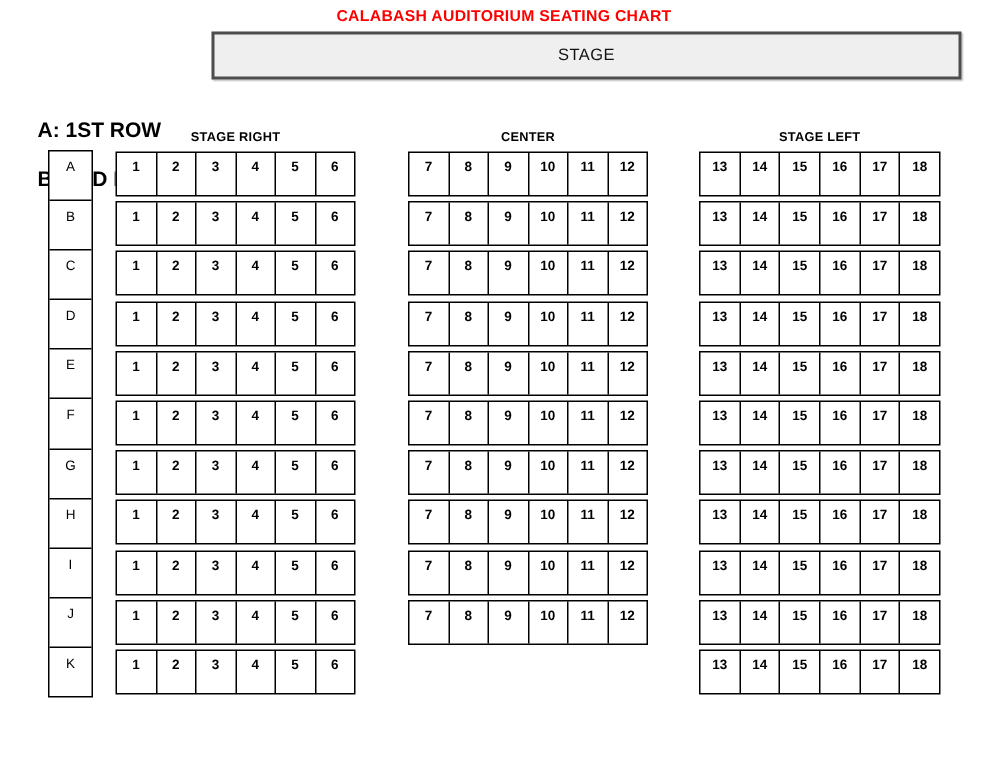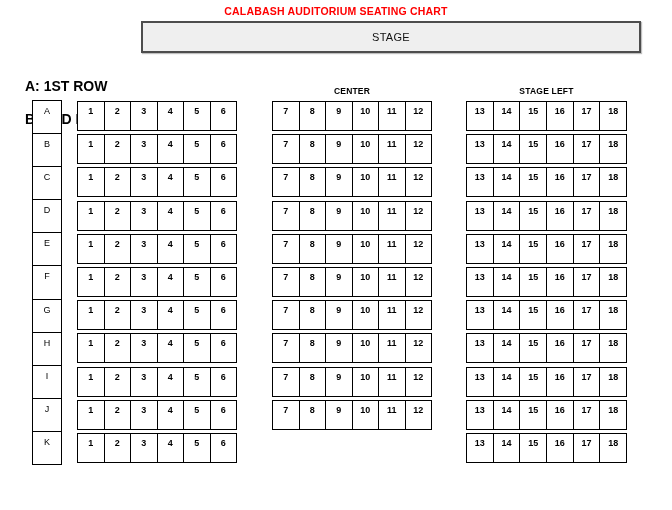--- a/index.html
+++ b/index.html
@@ -59,20 +59,21 @@
 
   <div class="stage-box">
     <span>STAGE</span>
   </div>
 
   <div class="legend">
     <div>A: 1ST ROW</div>
     <div>B: 2ND ROW</div>
   </div>
 
+  <div class="section-header hdr-0">STAGE RIGHT</div>
   <div class="section-header hdr-2">STAGE LEFT</div>
   <div class="section-header hdr-1">CENTER</div>
 
   <div class="label-col" id="labelCol">
       <div class="label-cell">A</div>
       <div class="label-cell">B</div>
       <div class="label-cell">C</div>
       <div class="label-cell">D</div>
       <div class="label-cell">E</div>
       <div class="label-cell">F</div>

